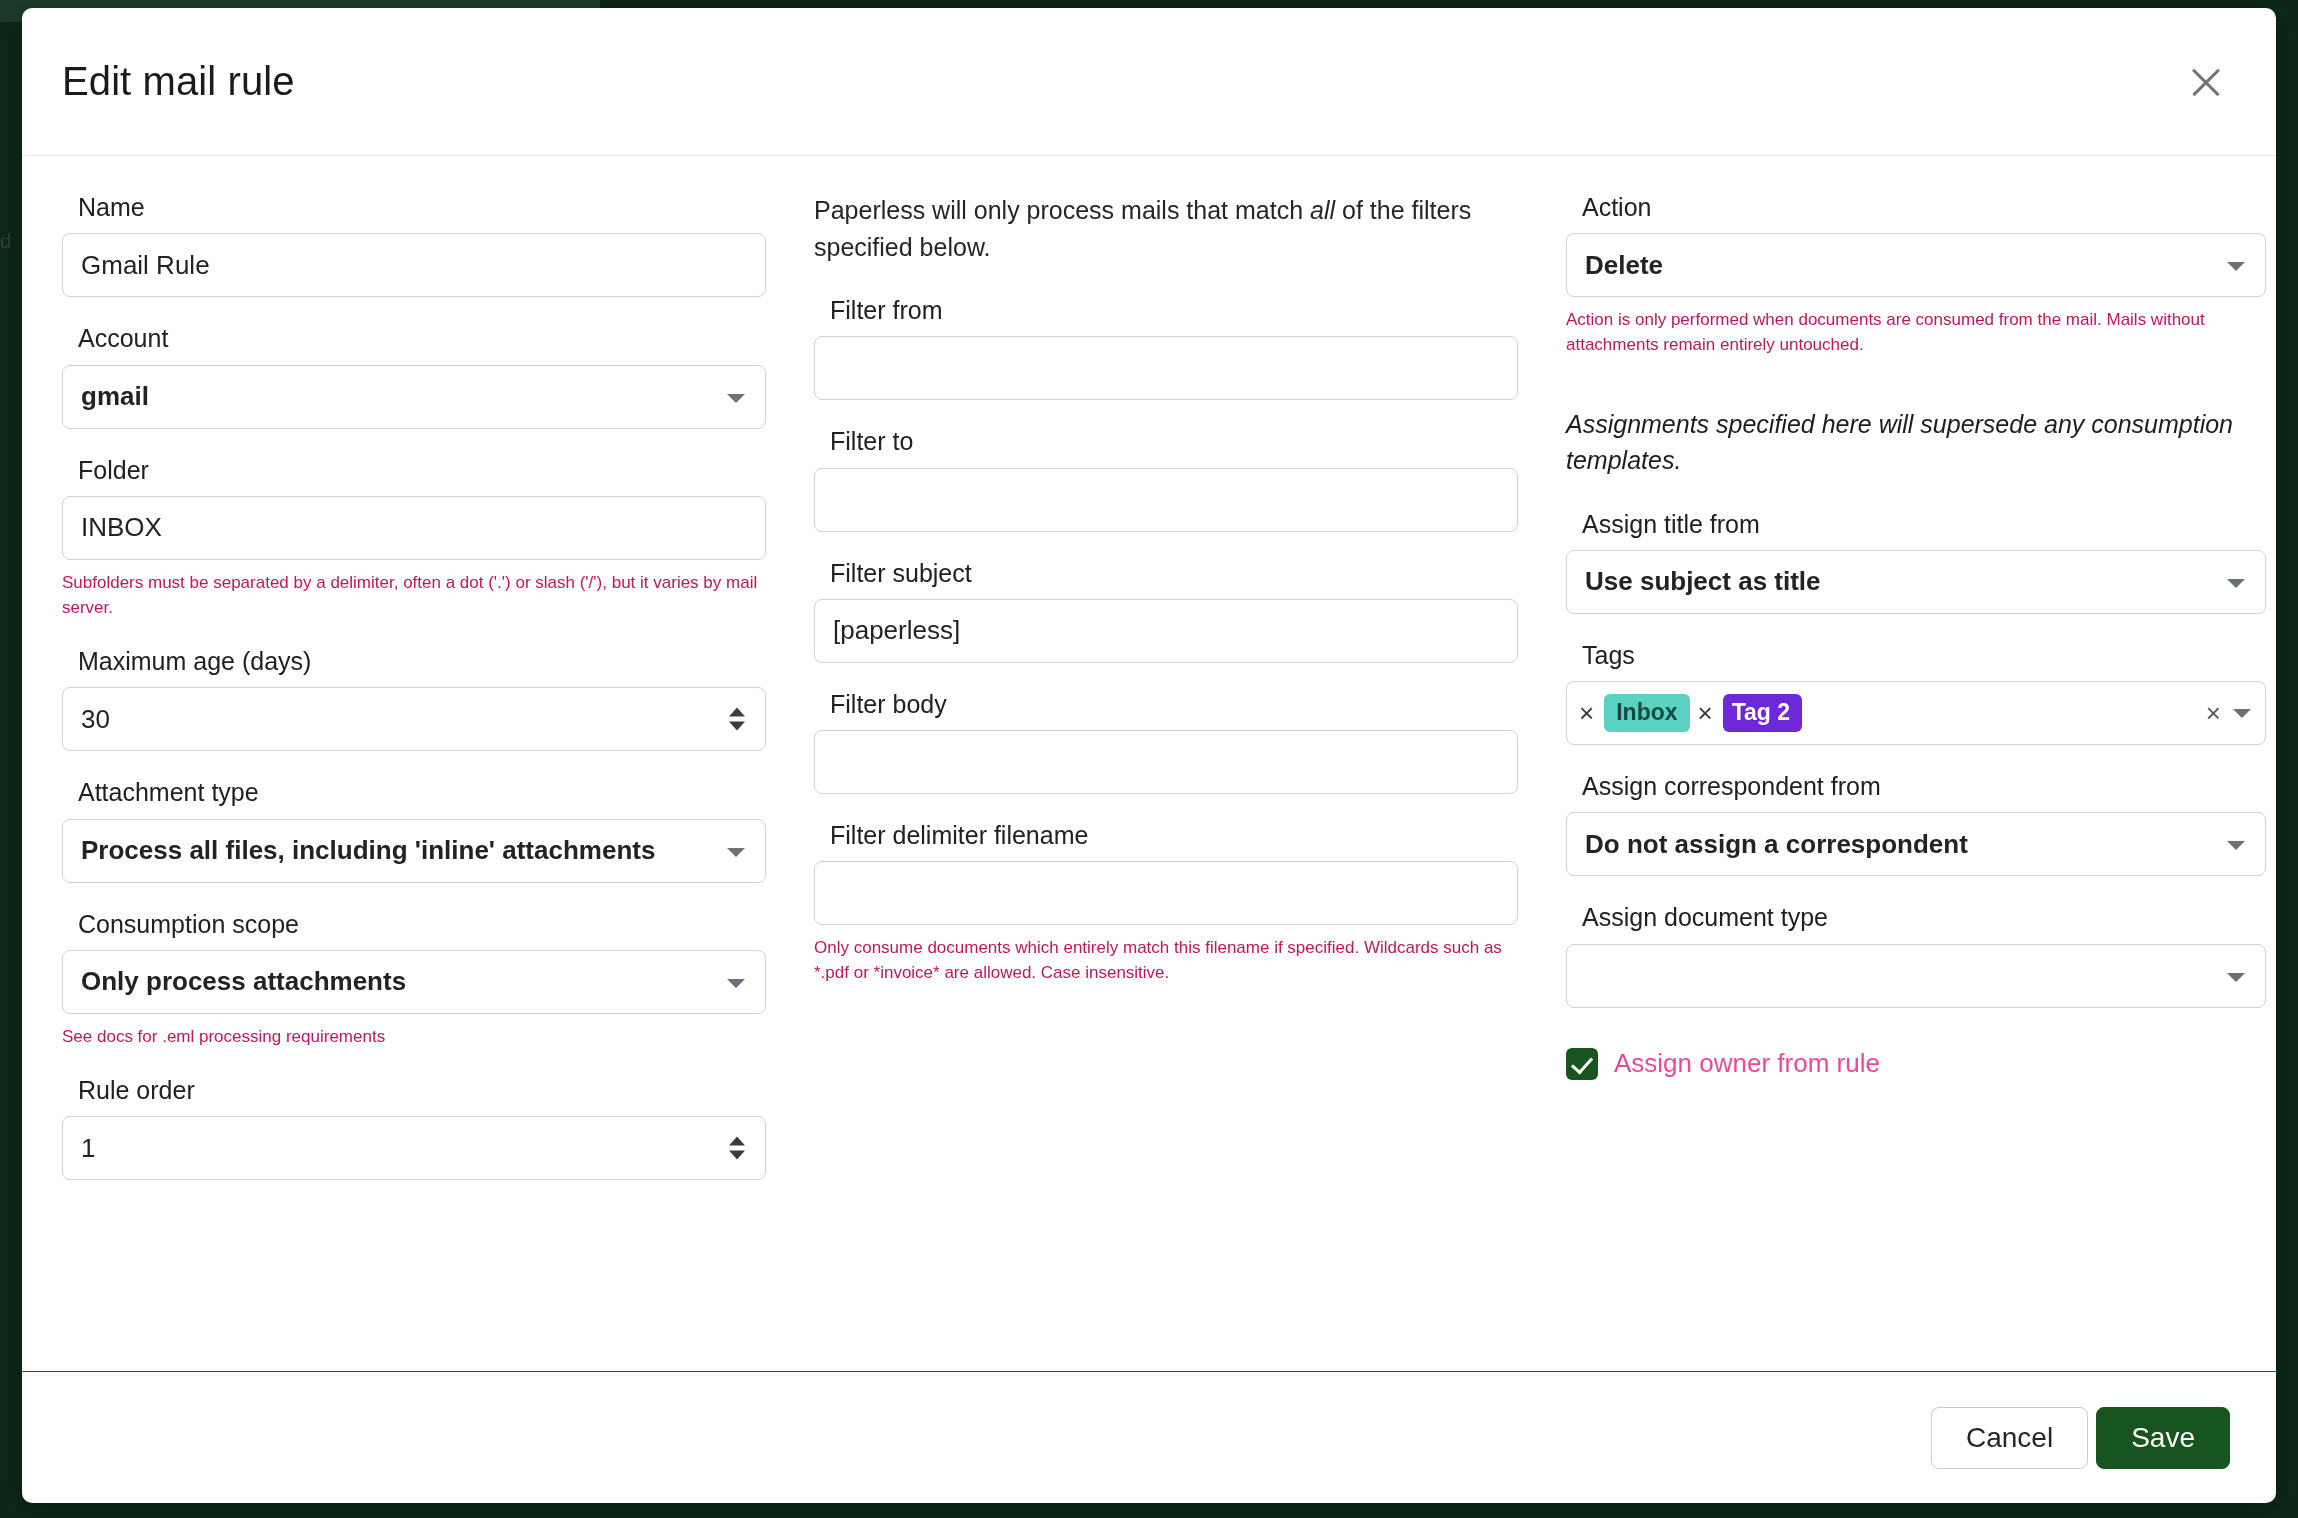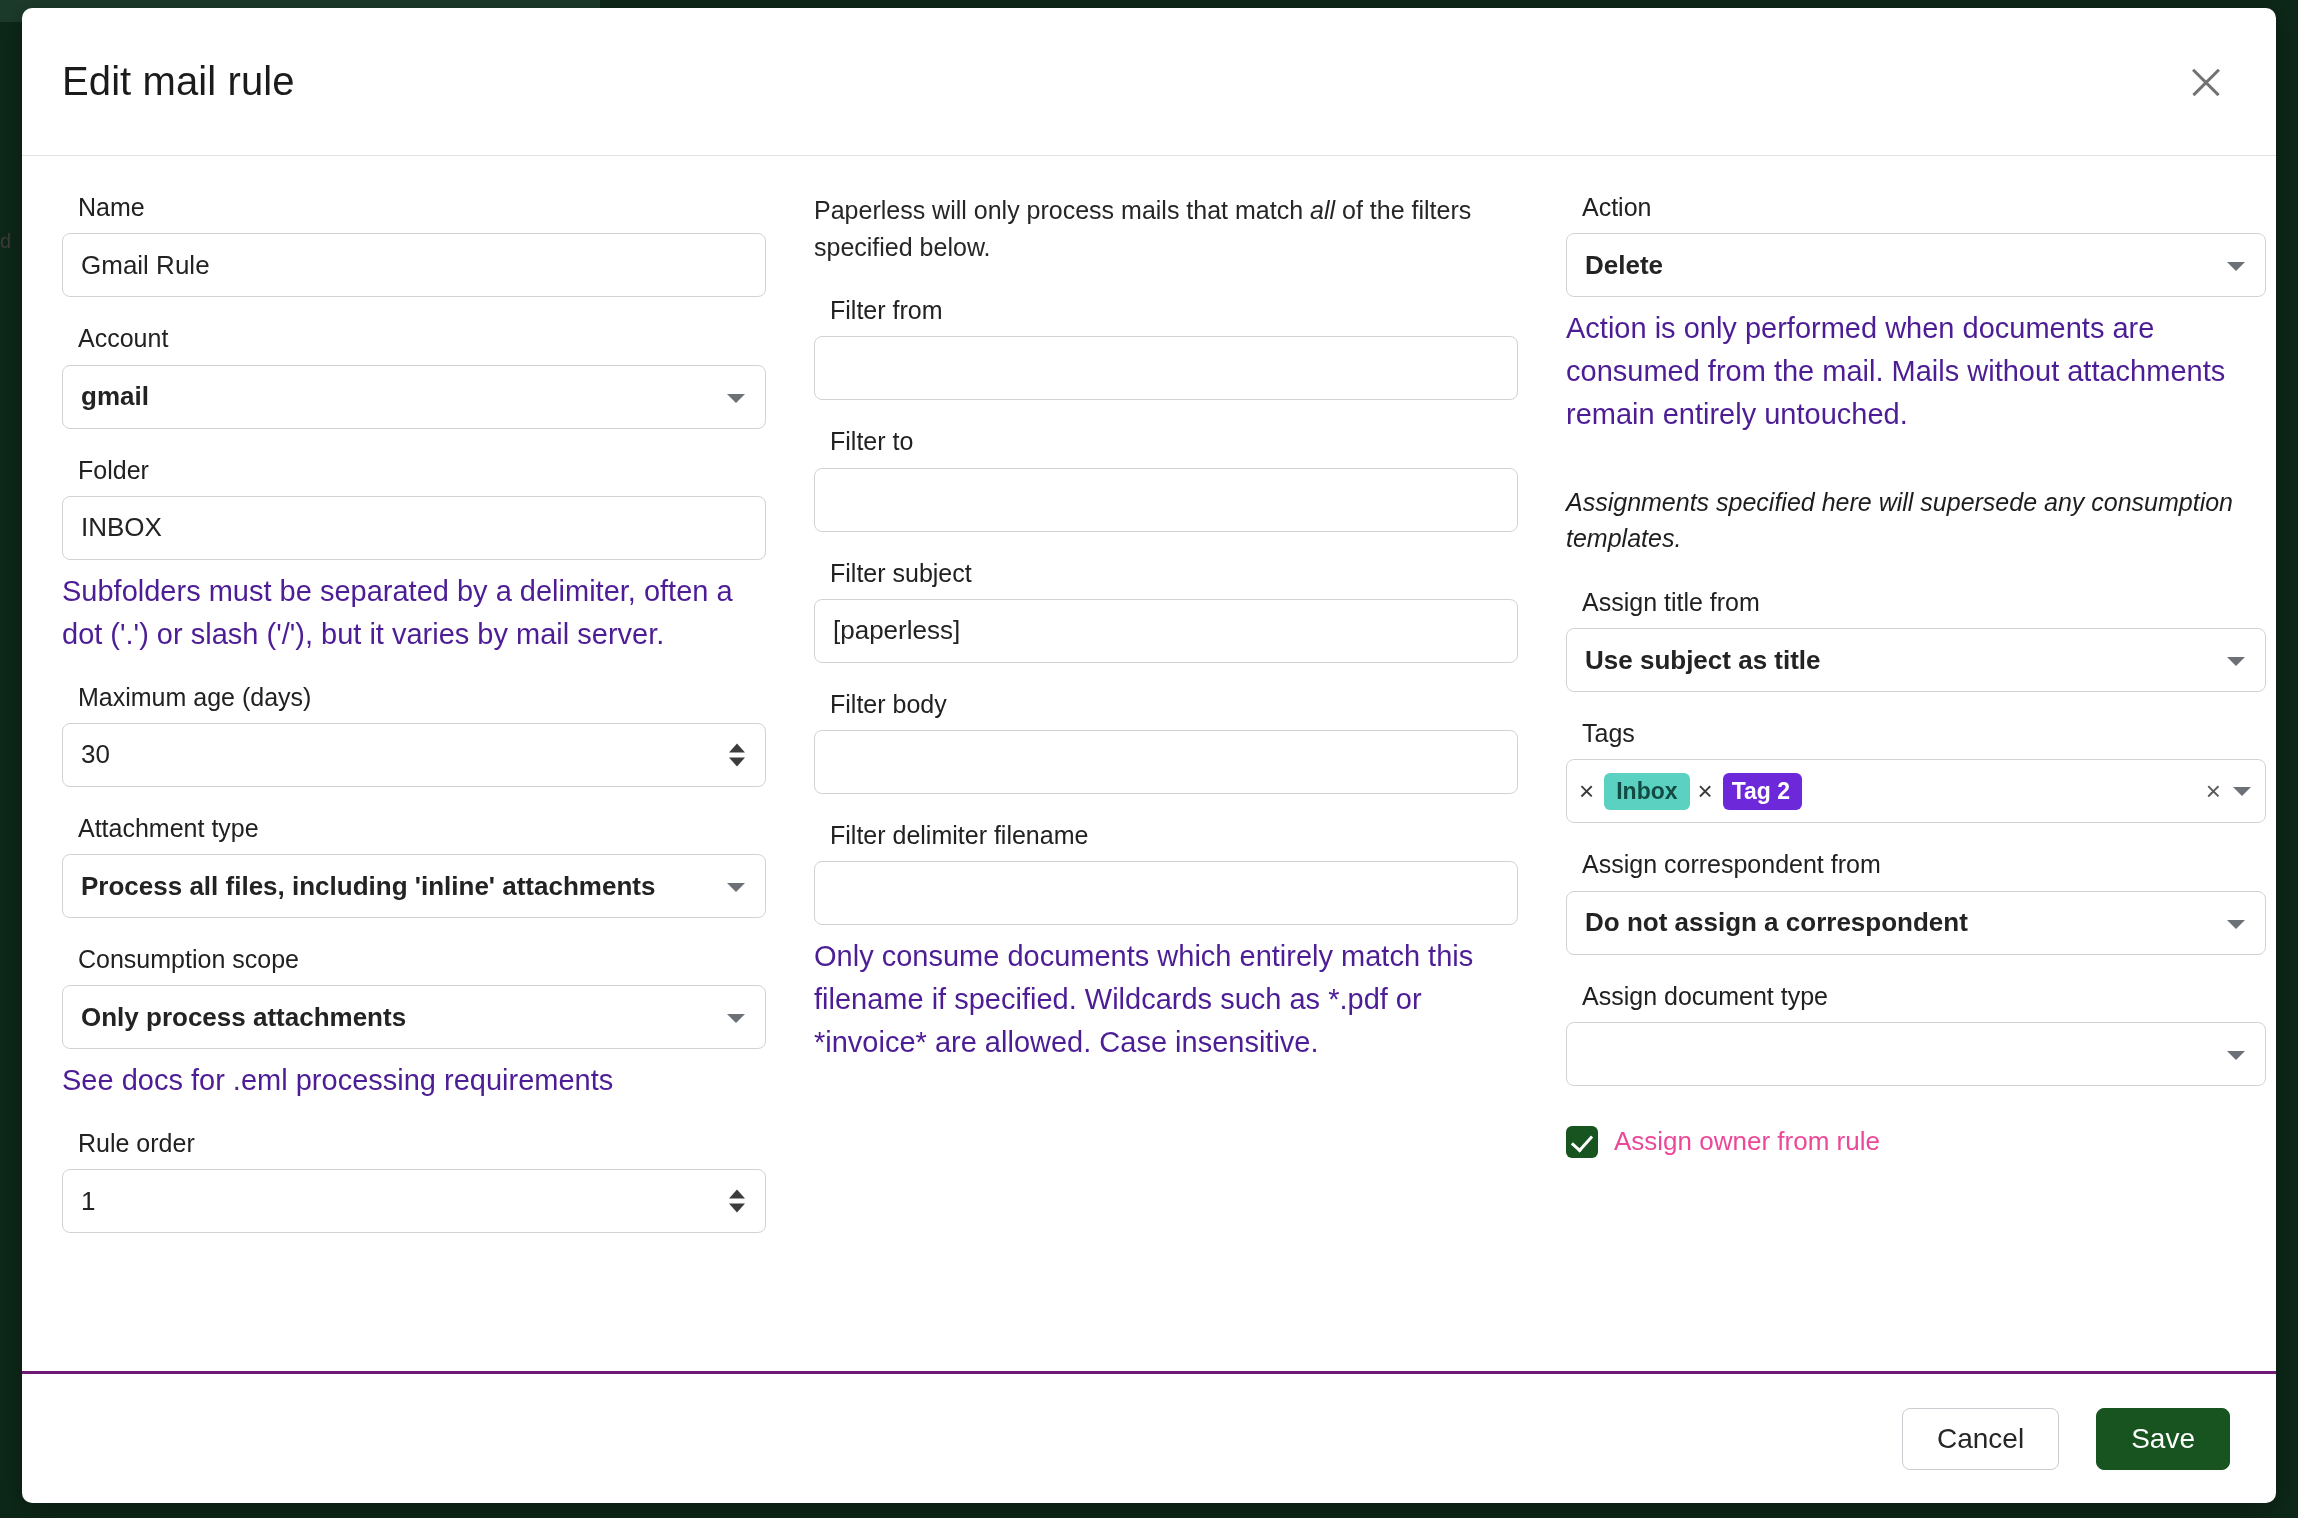--- a/index.html
+++ b/index.html
@@ -139,22 +139,22 @@
     border-bottom: 9px solid #3c3c3c;
   }
   .stepper .arrows .down {
     width: 0; height: 0;
     border-left: 8px solid transparent;
     border-right: 8px solid transparent;
     border-top: 9px solid #3c3c3c;
   }
 
   .helper {
-    font-size: 29px;
-    color: #4c1d95;
+    font-size: 17px;
+    color: #be185d;
     line-height: 1.48;
     margin-top: 10px;
   }
 
   .intro {
     font-size: 25px;
     color: #262626;
     line-height: 1.46;
     margin: 0 0 30px 0;
   }
@@ -238,25 +238,25 @@
     transform: rotate(42deg);
   }
   .checkrow .lbl {
     font-size: 26px;
     color: #ec4899;
   }
 
   .modal-footer {
     flex: 0 0 auto;
     height: 132px;
-    border-top: 3px solid #701a75;
+    border-top: 1px solid #701a75;
     display: flex;
     align-items: center;
     justify-content: flex-end;
-    gap: 37px;
+    gap: 8px;
     padding: 0 46px;
   }
   .btn {
     font-size: 28px;
     border-radius: 8px;
     padding: 14px 34px;
     cursor: pointer;
     font-family: "Liberation Sans", sans-serif;
   }
   .btn-cancel {

